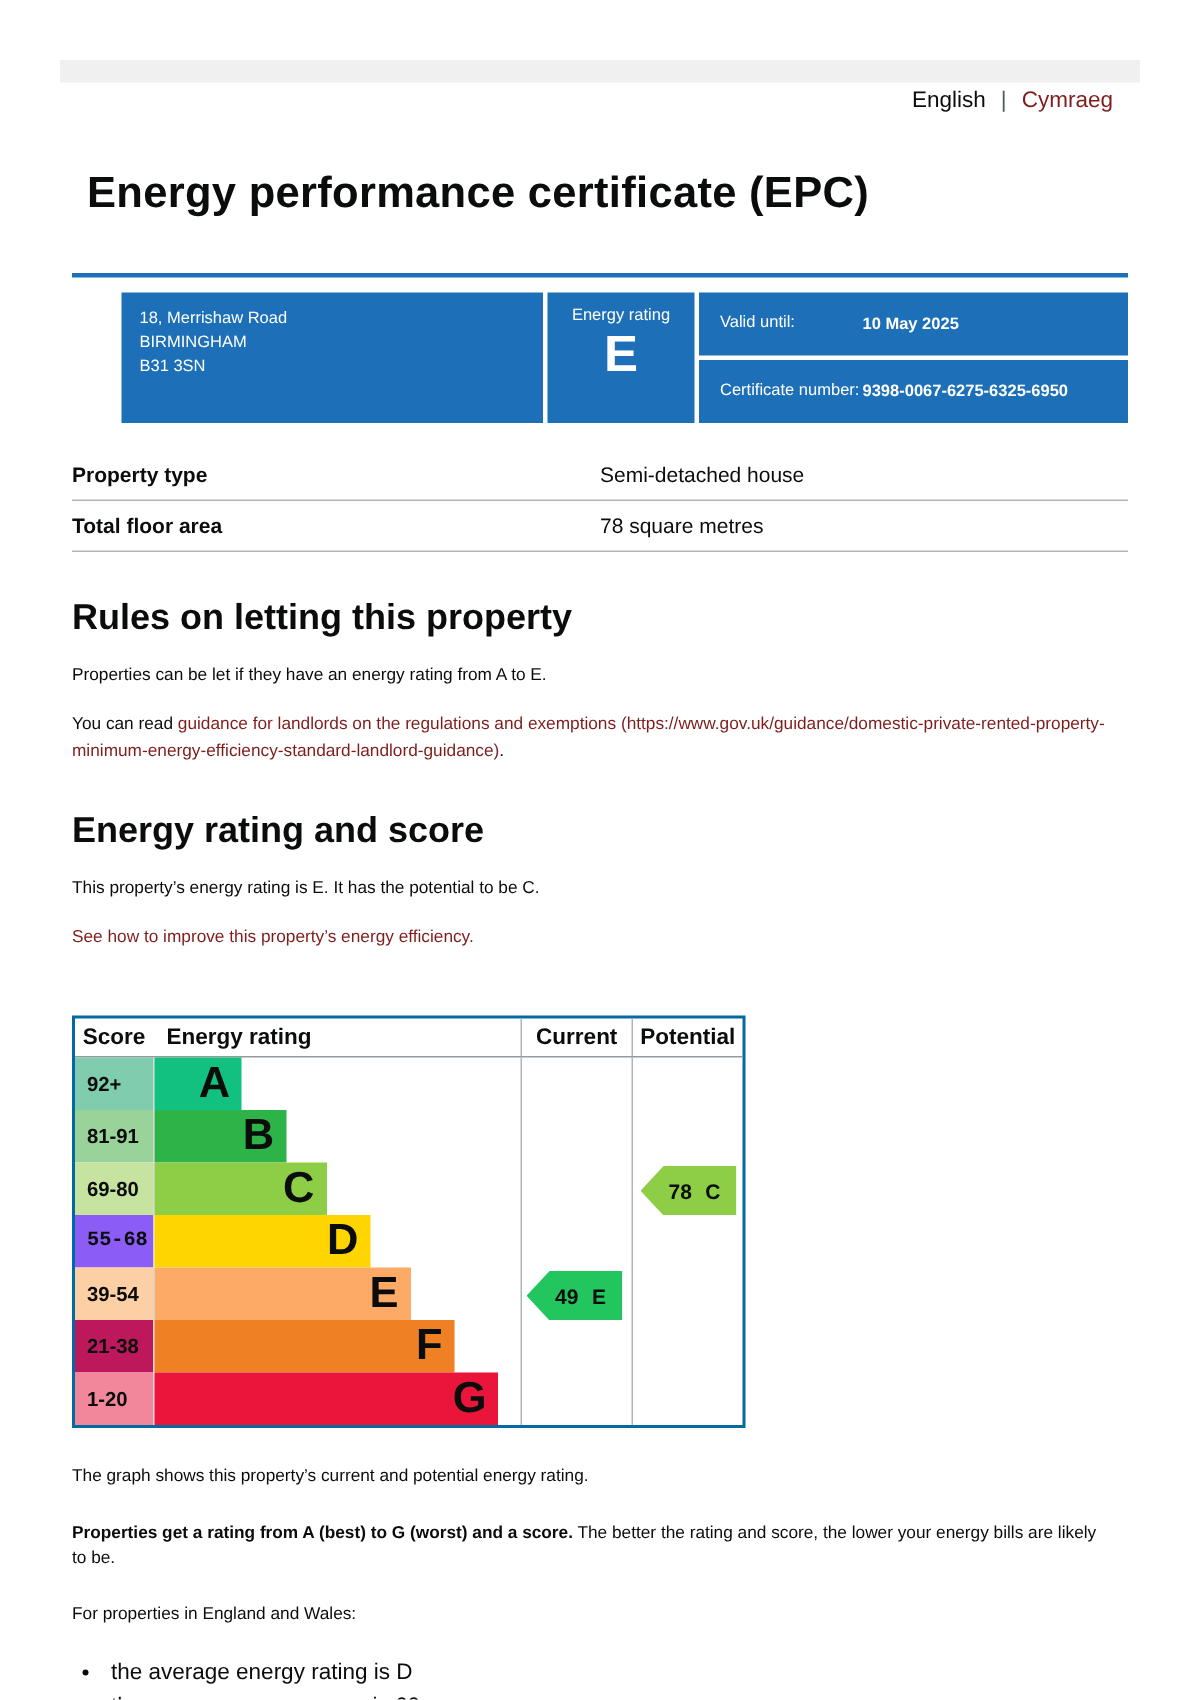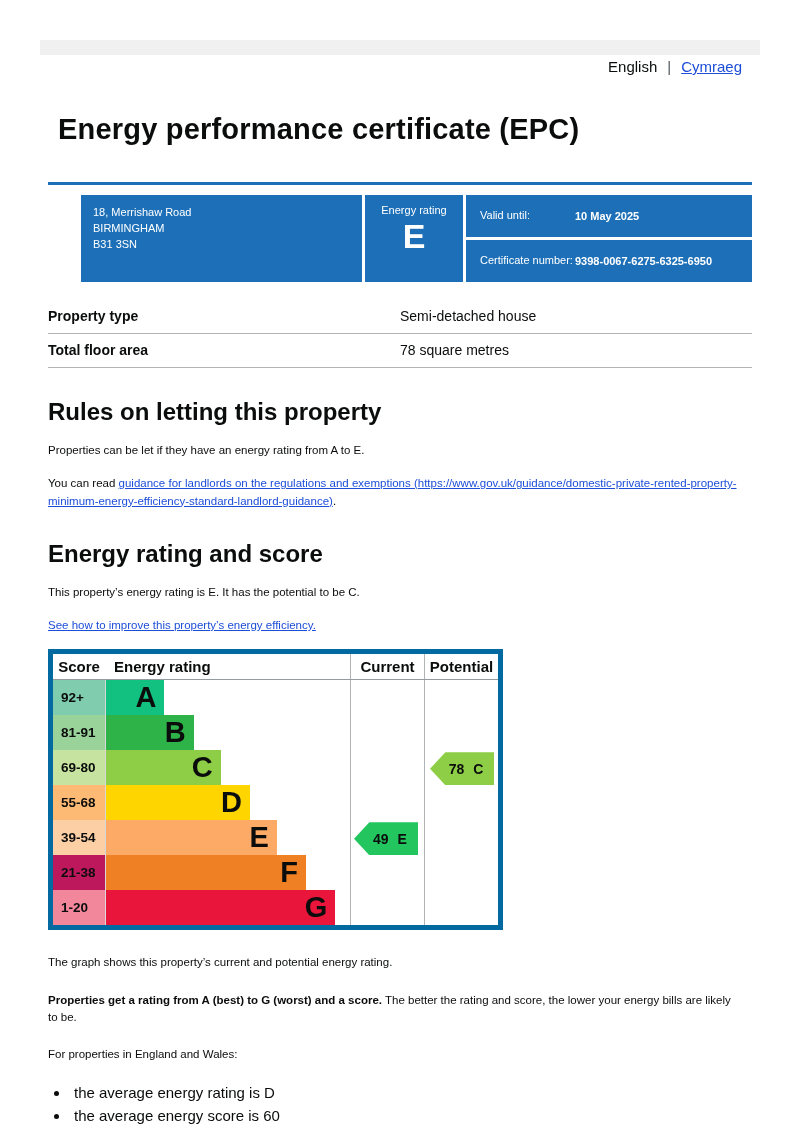--- a/index.html
+++ b/index.html
@@ -5,21 +5,21 @@
   html,body{margin:0;padding:0;background:#ffffff;}
   body{
     width:800px;height:1133px;overflow:hidden;
     font-family:"Liberation Sans","DejaVu Sans",sans-serif;
     color:#0b0c0c;position:relative;
   }
   .page{padding:0 48px;}
   .top-bar{margin:40px -8px 0;height:15px;background:#f0f0f0;}
   .lang-row{margin-top:3px;text-align:right;font-size:15px;padding-right:10px;}
   .lang-row .sep{margin:0 10px;color:#505a5f;}
-  a.link{color:#1d4ed8;text-decoration:underline;cursor:pointer;margin-top:20px;}
+  a.link{color:#7f1d1d;cursor:pointer;margin-top:20px;}
   h1{margin:38px 0 0 10px;font-size:29px;font-weight:bold;letter-spacing:.2px;}
   .blue-rule{margin-top:36px;border-top:3px solid #1d70b8;}
   
   .summary-box{margin-top:10px;display:flex;gap:3px;height:87px;background:#ffffff;}
   .summary-box .cell{background:#1d70b8;color:#ffffff;}
   .addr{flex:0 0 257px;padding:10px 12px;font-size:11px;line-height:1.45;margin-left:33px;}
   .rating-cell{flex:0 0 98px;text-align:center;padding-top:9px;}
   .rating-cell .rl{font-size:11px;}
   .rating-cell .letter{font-size:34px;font-weight:bold;line-height:1.1;margin-top:2px;}
   .right-col{flex:1;display:flex;flex-direction:column;gap:3px;}
@@ -27,21 +27,21 @@
   .kv .k{width:95px;line-height:1.4;}
   .kv .v{font-weight:bold;}
   
   .prop-table{margin-top:18px;width:100%;border-collapse:collapse;font-size:14px;}
   .prop-table td{border-bottom:1px solid #b1b4b6;padding:8px 0 9px;}
   .prop-table td.lbl{font-weight:bold;width:50%;}
   h2{margin:30px 0 0;font-size:24px;font-weight:bold;}
   p.small{margin:16px 0 0;font-size:11.5px;line-height:1.5;max-width:690px;}
   p.small .link{font-size:11.5px;}
   
-  .chart{margin-top:15px;width:445px;border:5px solid #0369a1;font-size:15px;}
+  .chart{margin-top:43px;width:445px;border:2px solid #0369a1;font-size:15px;}
   .chart-header{display:flex;font-weight:bold;border-bottom:1px solid #949a9d;}
   .chart-header>div{padding:4px 0;}
   .ch-score{width:52px;text-align:center;}
   .ch-rating{width:245px;padding-left:9px !important;box-sizing:border-box;}
   .ch-cur,.ch-pot{width:73px;text-align:center;border-left:1px solid #b1b4b6;}
   .chart-body{display:flex;}
   .bands-col{width:297px;}
   .band-row{display:flex;height:35px;}
   .score-cell{width:52px;display:flex;align-items:center;padding-left:8px;box-sizing:border-box;
     font-size:13.5px;font-weight:bold;}
@@ -143,21 +143,21 @@
         </div>
         <div class="band-row">
           <div class="score-cell" style="background: rgb(198, 228, 160);">69-80</div>
           <div class="band-track">
               <div class="band-bar" style="width: 47%; background: rgb(141, 206, 70);">
                 <span class="band-letter">C</span>
               </div>
             </div>
         </div>
         <div class="band-row">
-          <div class="score-cell" style="background: #fdba74;">55-68</div>
+          <div class="score-cell" style="background: #8b5cf6; font-family: Liberation Mono, monospace;">55-68</div>
           <div class="band-track">
               <div class="band-bar" style="width: 59%; background: rgb(255, 213, 0);">
                 <span class="band-letter">D</span>
               </div>
             </div>
         </div>
         <div class="band-row">
           <div class="score-cell" style="background: rgb(253, 207, 164);">39-54</div>
           <div class="band-track">
               <div class="band-bar" style="width: 70%; background: rgb(252, 170, 101);">

